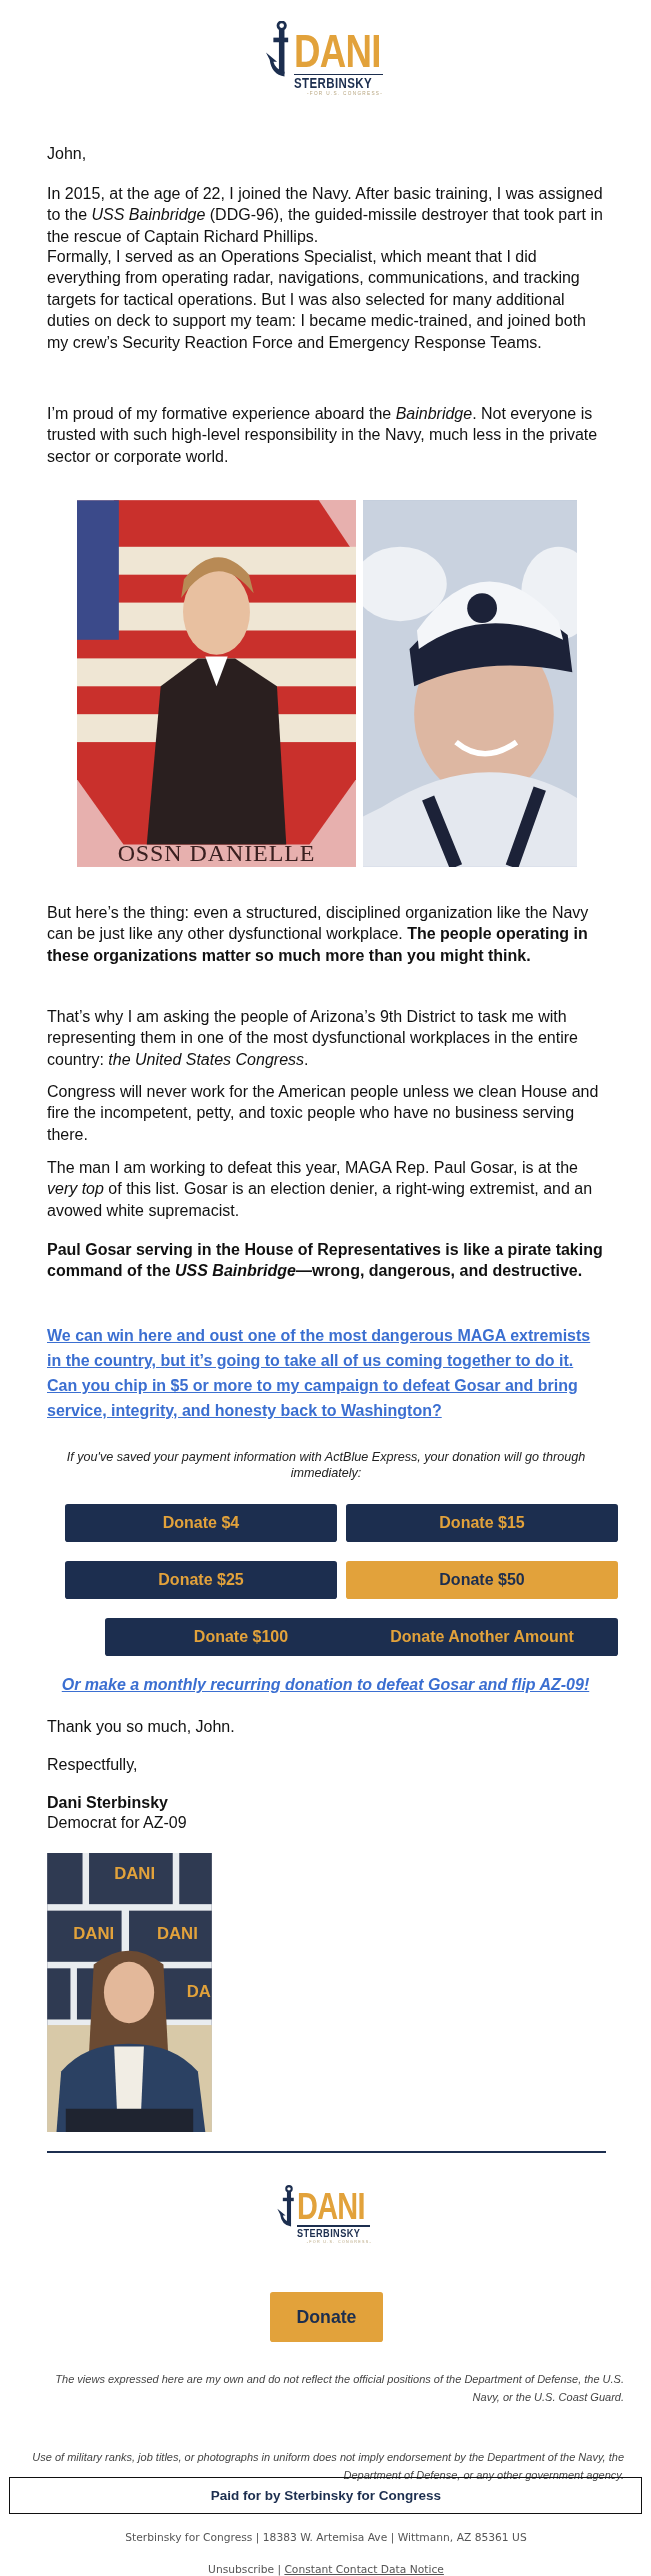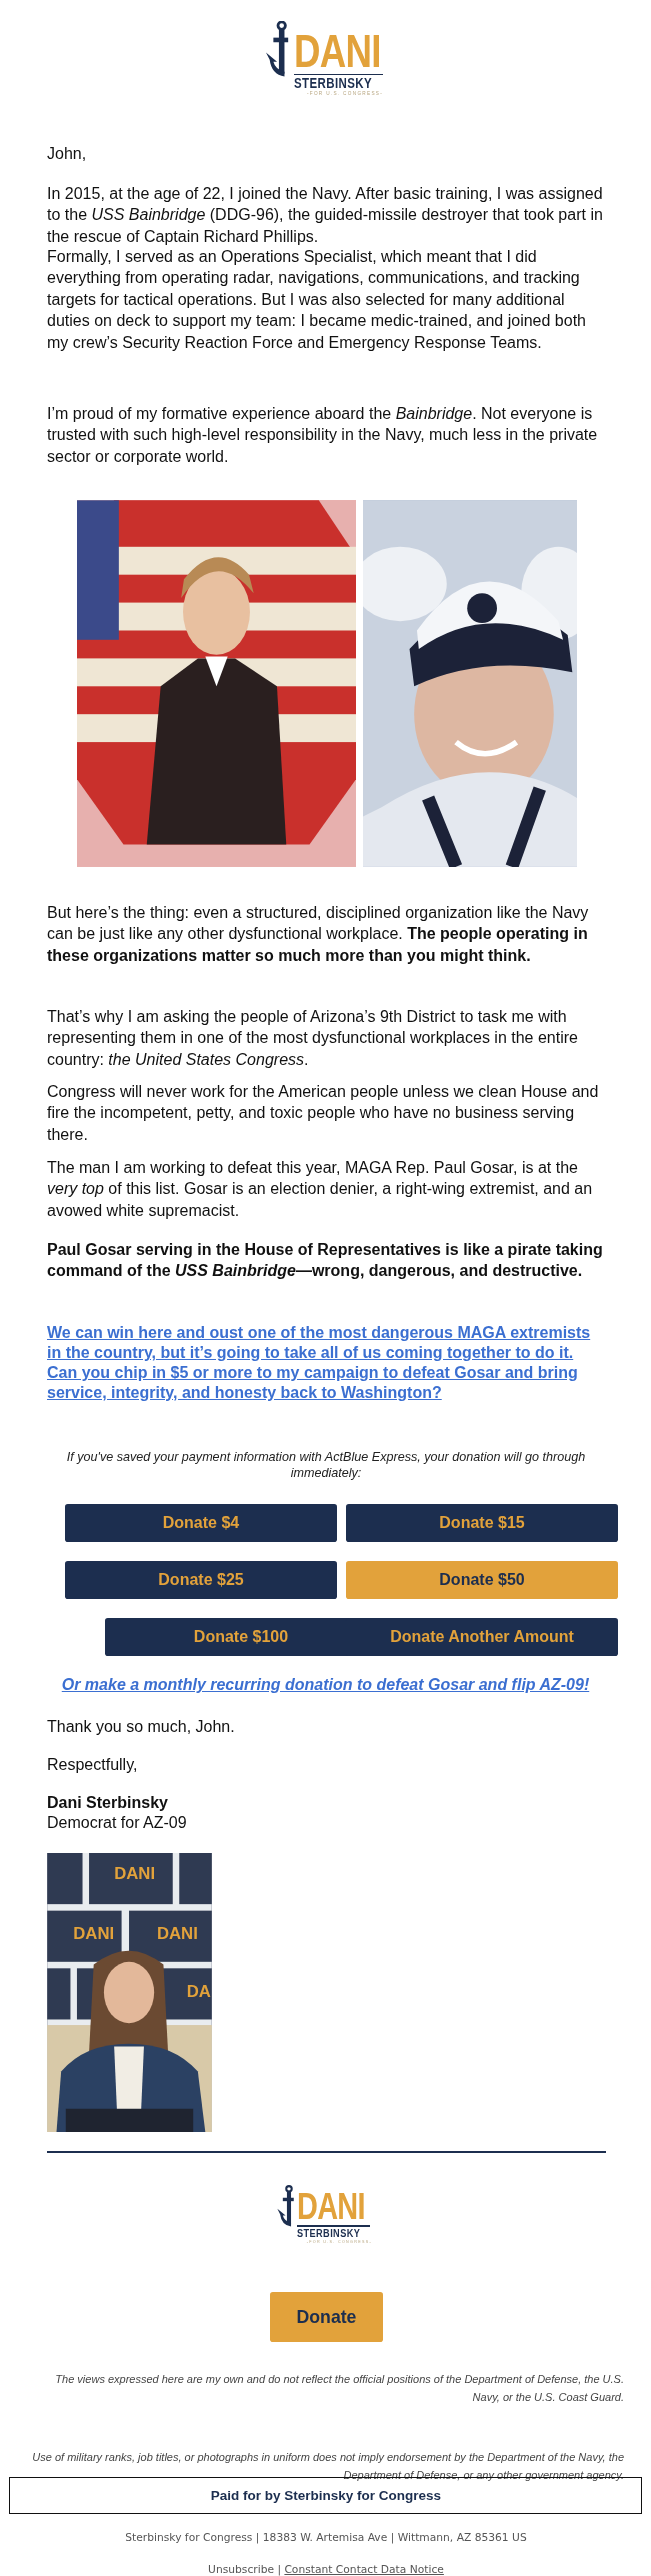--- a/index.html
+++ b/index.html
@@ -13,21 +13,21 @@
   .logo .anchor { position: relative; }
   .logo .words { display: flex; flex-direction: column; align-items: flex-start; }
   .logo .dani { font-family: "Liberation Sans", sans-serif; font-weight: bold; color: #e2a23b; letter-spacing: -0.9px; transform: scaleX(0.78); transform-origin: left top; }
   .logo .bar { background: #1c2e4f; }
   .logo .sterb { font-weight: bold; color: #1c2e4f; transform: scaleX(0.82); transform-origin: left top; letter-spacing: 0.5px; }
   .logo .tag { color: #b7a57f; letter-spacing: 1.3px; }
 
   .photo-left { background: #e9b4b2; overflow: hidden; }
   .photo-right { background: #b7c2d4; overflow: hidden; }
 
-  .link-para { color: #3b6fd1; font-weight: bold; text-decoration: underline; font-size: 16px; line-height: 20px; }
+  .link-para { color: #3b6fd1; font-weight: bold; text-decoration: underline; font-size: 16px; line-height: 25px; }
   .note { font-style: italic; font-size: 12.6px; line-height: 16px; text-align: center; color: #222; }
   .btn { position: absolute; width: 272px; height: 38px; border-radius: 2.8px; background: #1c2e4f; color: #e2a23b; font-weight: bold; font-size: 16px; display: flex; align-items: center; justify-content: center; cursor: pointer; }
   .btn.alt { background: #e2a23b; color: #1c2e4f; }
   .recurring { color: #3b6fd1; font-weight: bold; font-style: italic; text-decoration: underline; font-size: 16px; text-align: center; }
 
   .divider { left: 47px; width: 559px; height: 1.9px; background: #1c2e4f; }
   .donate-main { left: 270px; top: 2292px; width: 113px; height: 50px; background: #e2a23b; color: #1c2e4f; font-weight: bold; font-size: 17.7px; border-radius: 2.8px; display: flex; align-items: center; justify-content: center; }
   .disclaimer { left: 28px; width: 596px; font-style: italic; color: #444; font-size: 11px; line-height: 17.7px; text-align: right; }
   .paid-box { left: 9.3px; top: 2477px; width: 633px; height: 37px; border: 1.4px solid #111; display: flex; align-items: center; justify-content: center; font-weight: bold; font-size: 13.5px; color: #1c2e4f; }
   .footer-line { left: 0; width: 652px; text-align: center; color: #555; font-family: "DejaVu Sans", sans-serif; font-size: 10.7px; }
@@ -72,20 +72,21 @@
       <rect x="0" y="110" width="300" height="30"></rect>
       <rect x="0" y="170" width="300" height="30"></rect>
       <rect x="0" y="230" width="300" height="30"></rect>
     </g>
     <rect x="0" y="0" width="45" height="150" fill="#3b4a8a"></rect>
     <polygon points="90,200 130,170 170,170 215,200 225,370 75,370" fill="#2a1f1f"></polygon>
     <ellipse cx="150" cy="120" rx="36" ry="46" fill="#e8c0a0"></ellipse>
     <path d="M112 105 Q150 50 190 100 L185 80 Q150 40 115 85 Z" fill="#b88a55"></path>
     <polygon points="138,168 162,168 150,200" fill="#ffffff"></polygon>
   </svg>
+  <div style="position:absolute; left:0; right:0; bottom:0; text-align:center; font-family:'Liberation Serif', serif; font-size:24px; color:#3a2020; letter-spacing:0.9px;">OSSN DANIELLE</div>
 </div>
 <div class="abs photo-right" style="left:363px; top:500px; width:214px; height:367px;">
   <svg width="214" height="367" viewBox="0 0 230 394">
     <rect width="230" height="394" fill="#c9d2df"></rect>
     <ellipse cx="40" cy="90" rx="50" ry="40" fill="#eef1f5"></ellipse>
     <ellipse cx="210" cy="100" rx="40" ry="50" fill="#eef1f5"></ellipse>
     <ellipse cx="130" cy="230" rx="75" ry="90" fill="#ddb7a2"></ellipse>
     <path d="M50 160 Q130 70 220 145 L225 185 Q130 165 55 200 Z" fill="#1c2238"></path>
     <path d="M58 140 Q130 40 210 130 L215 150 Q130 110 60 160 Z" fill="#f4f6f9"></path>
     <circle cx="128" cy="116" r="16" fill="#1c2238"></circle>

